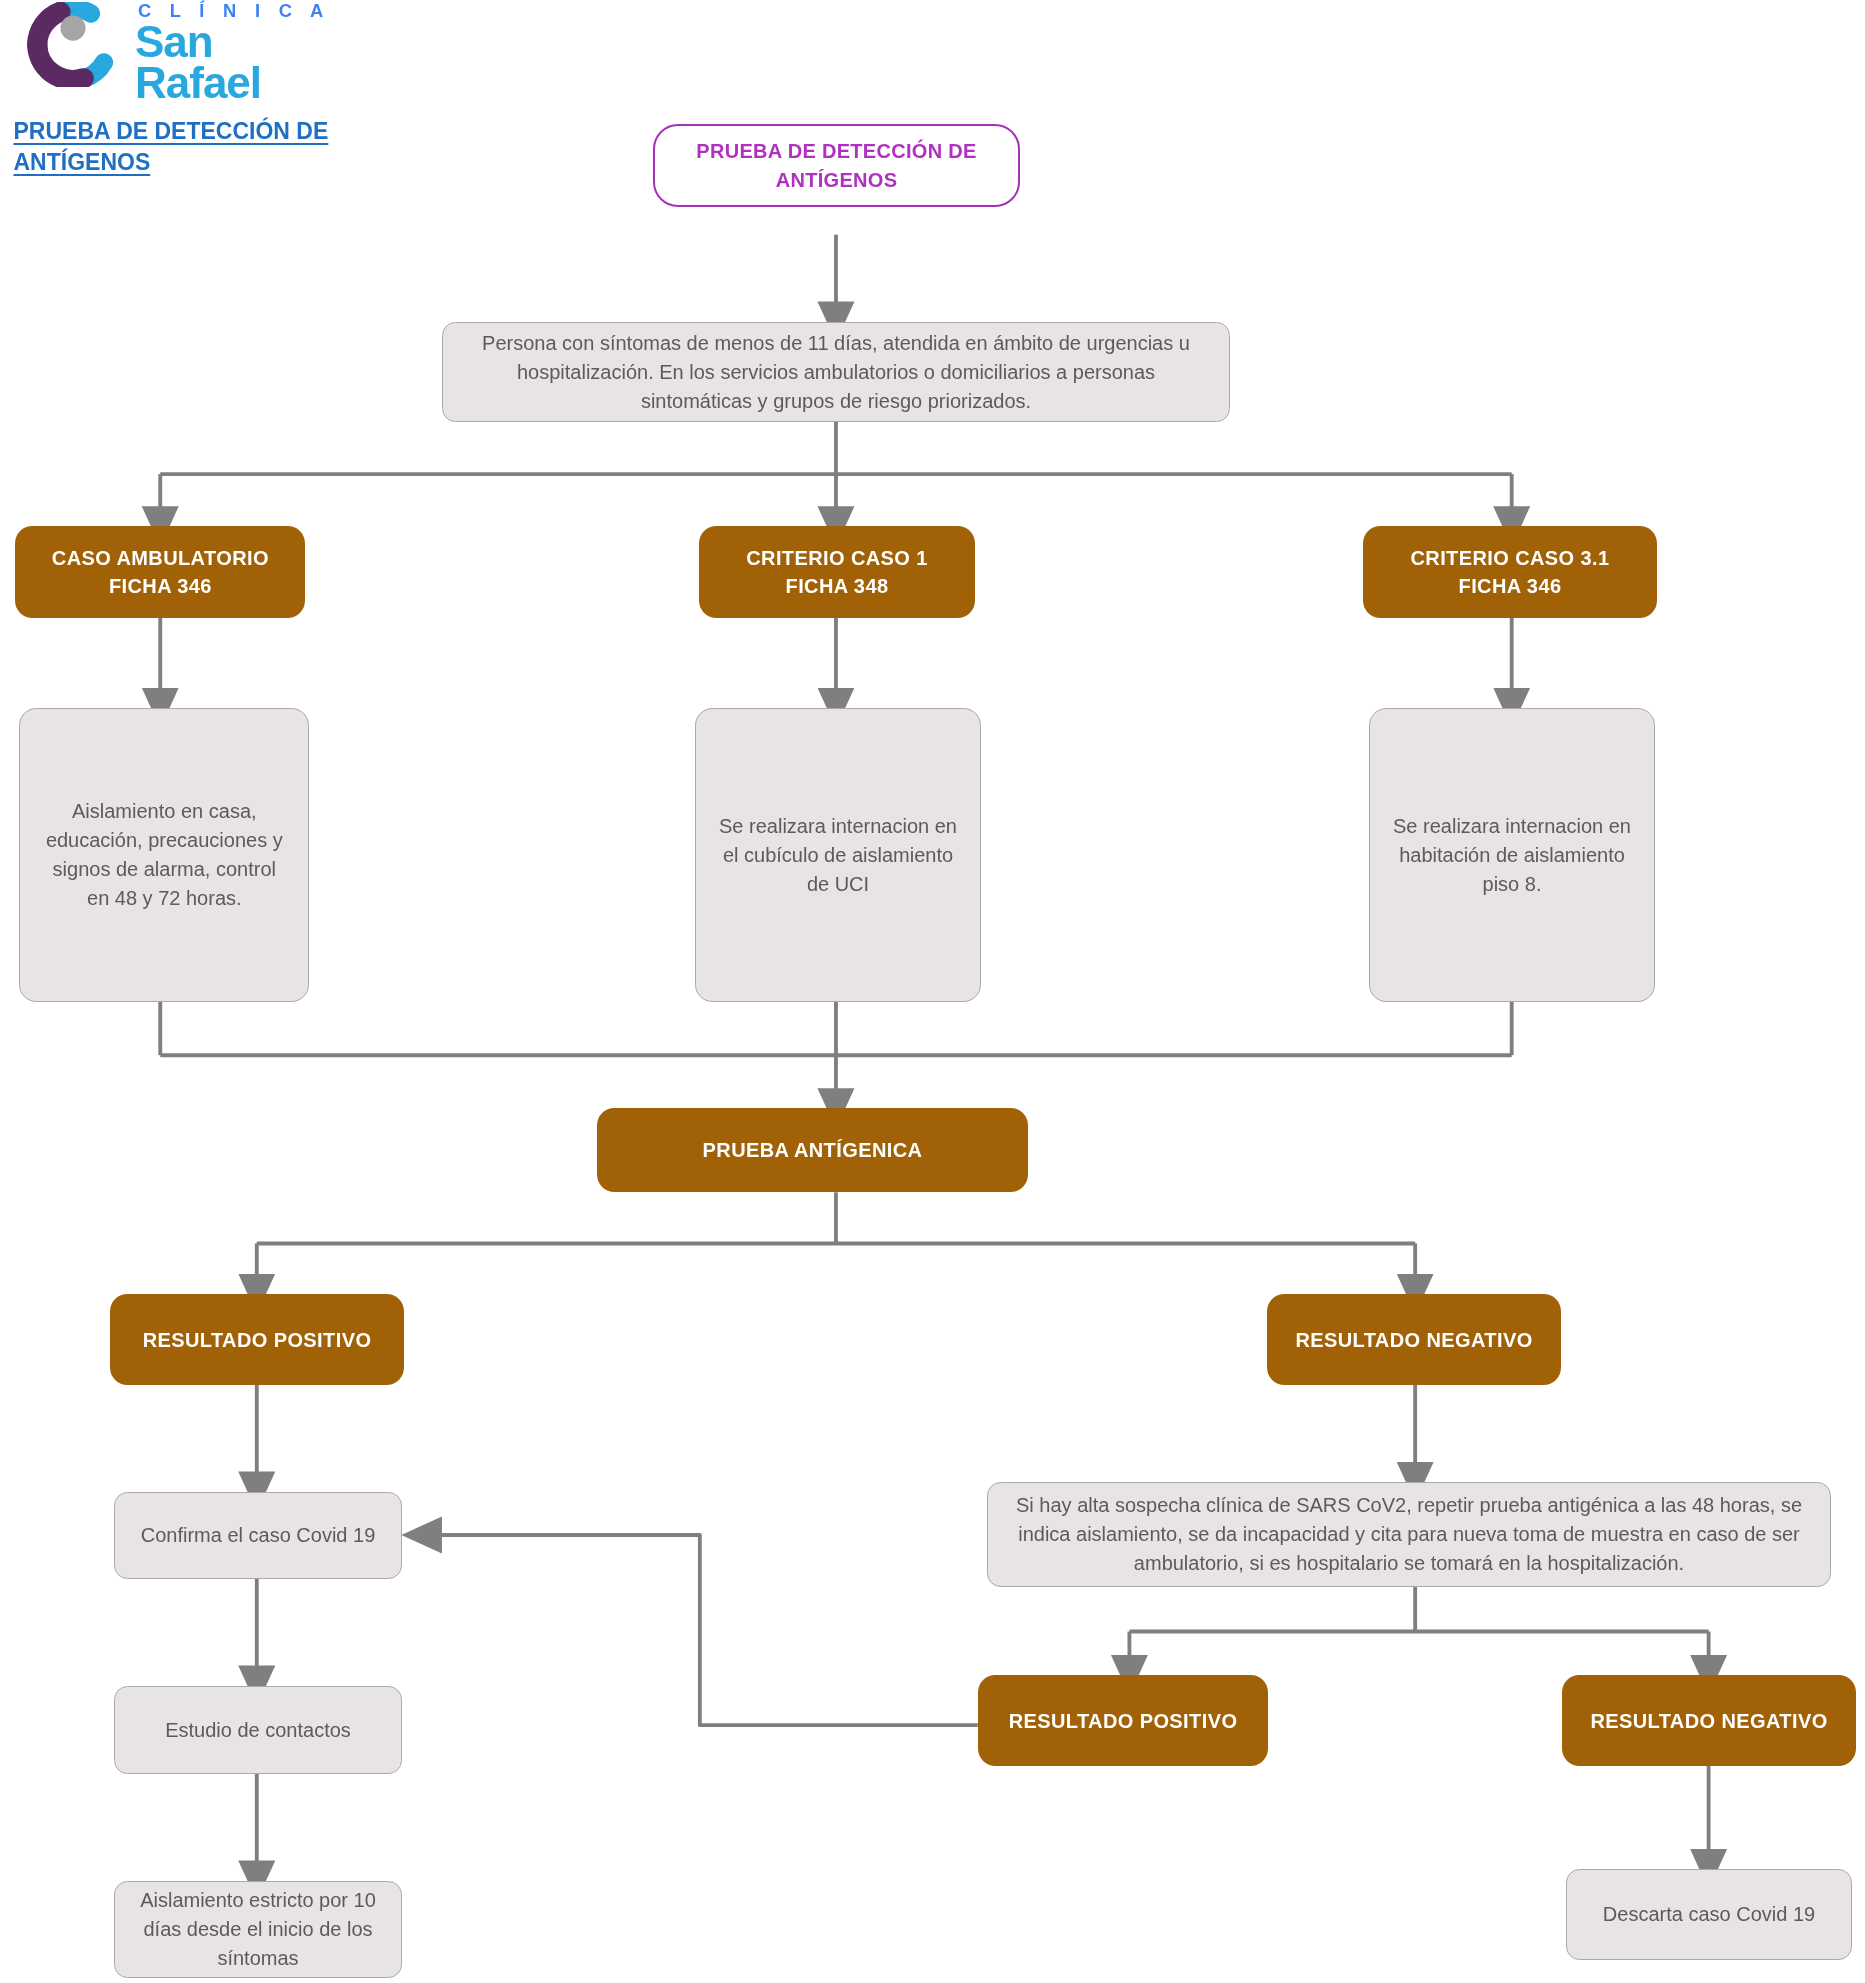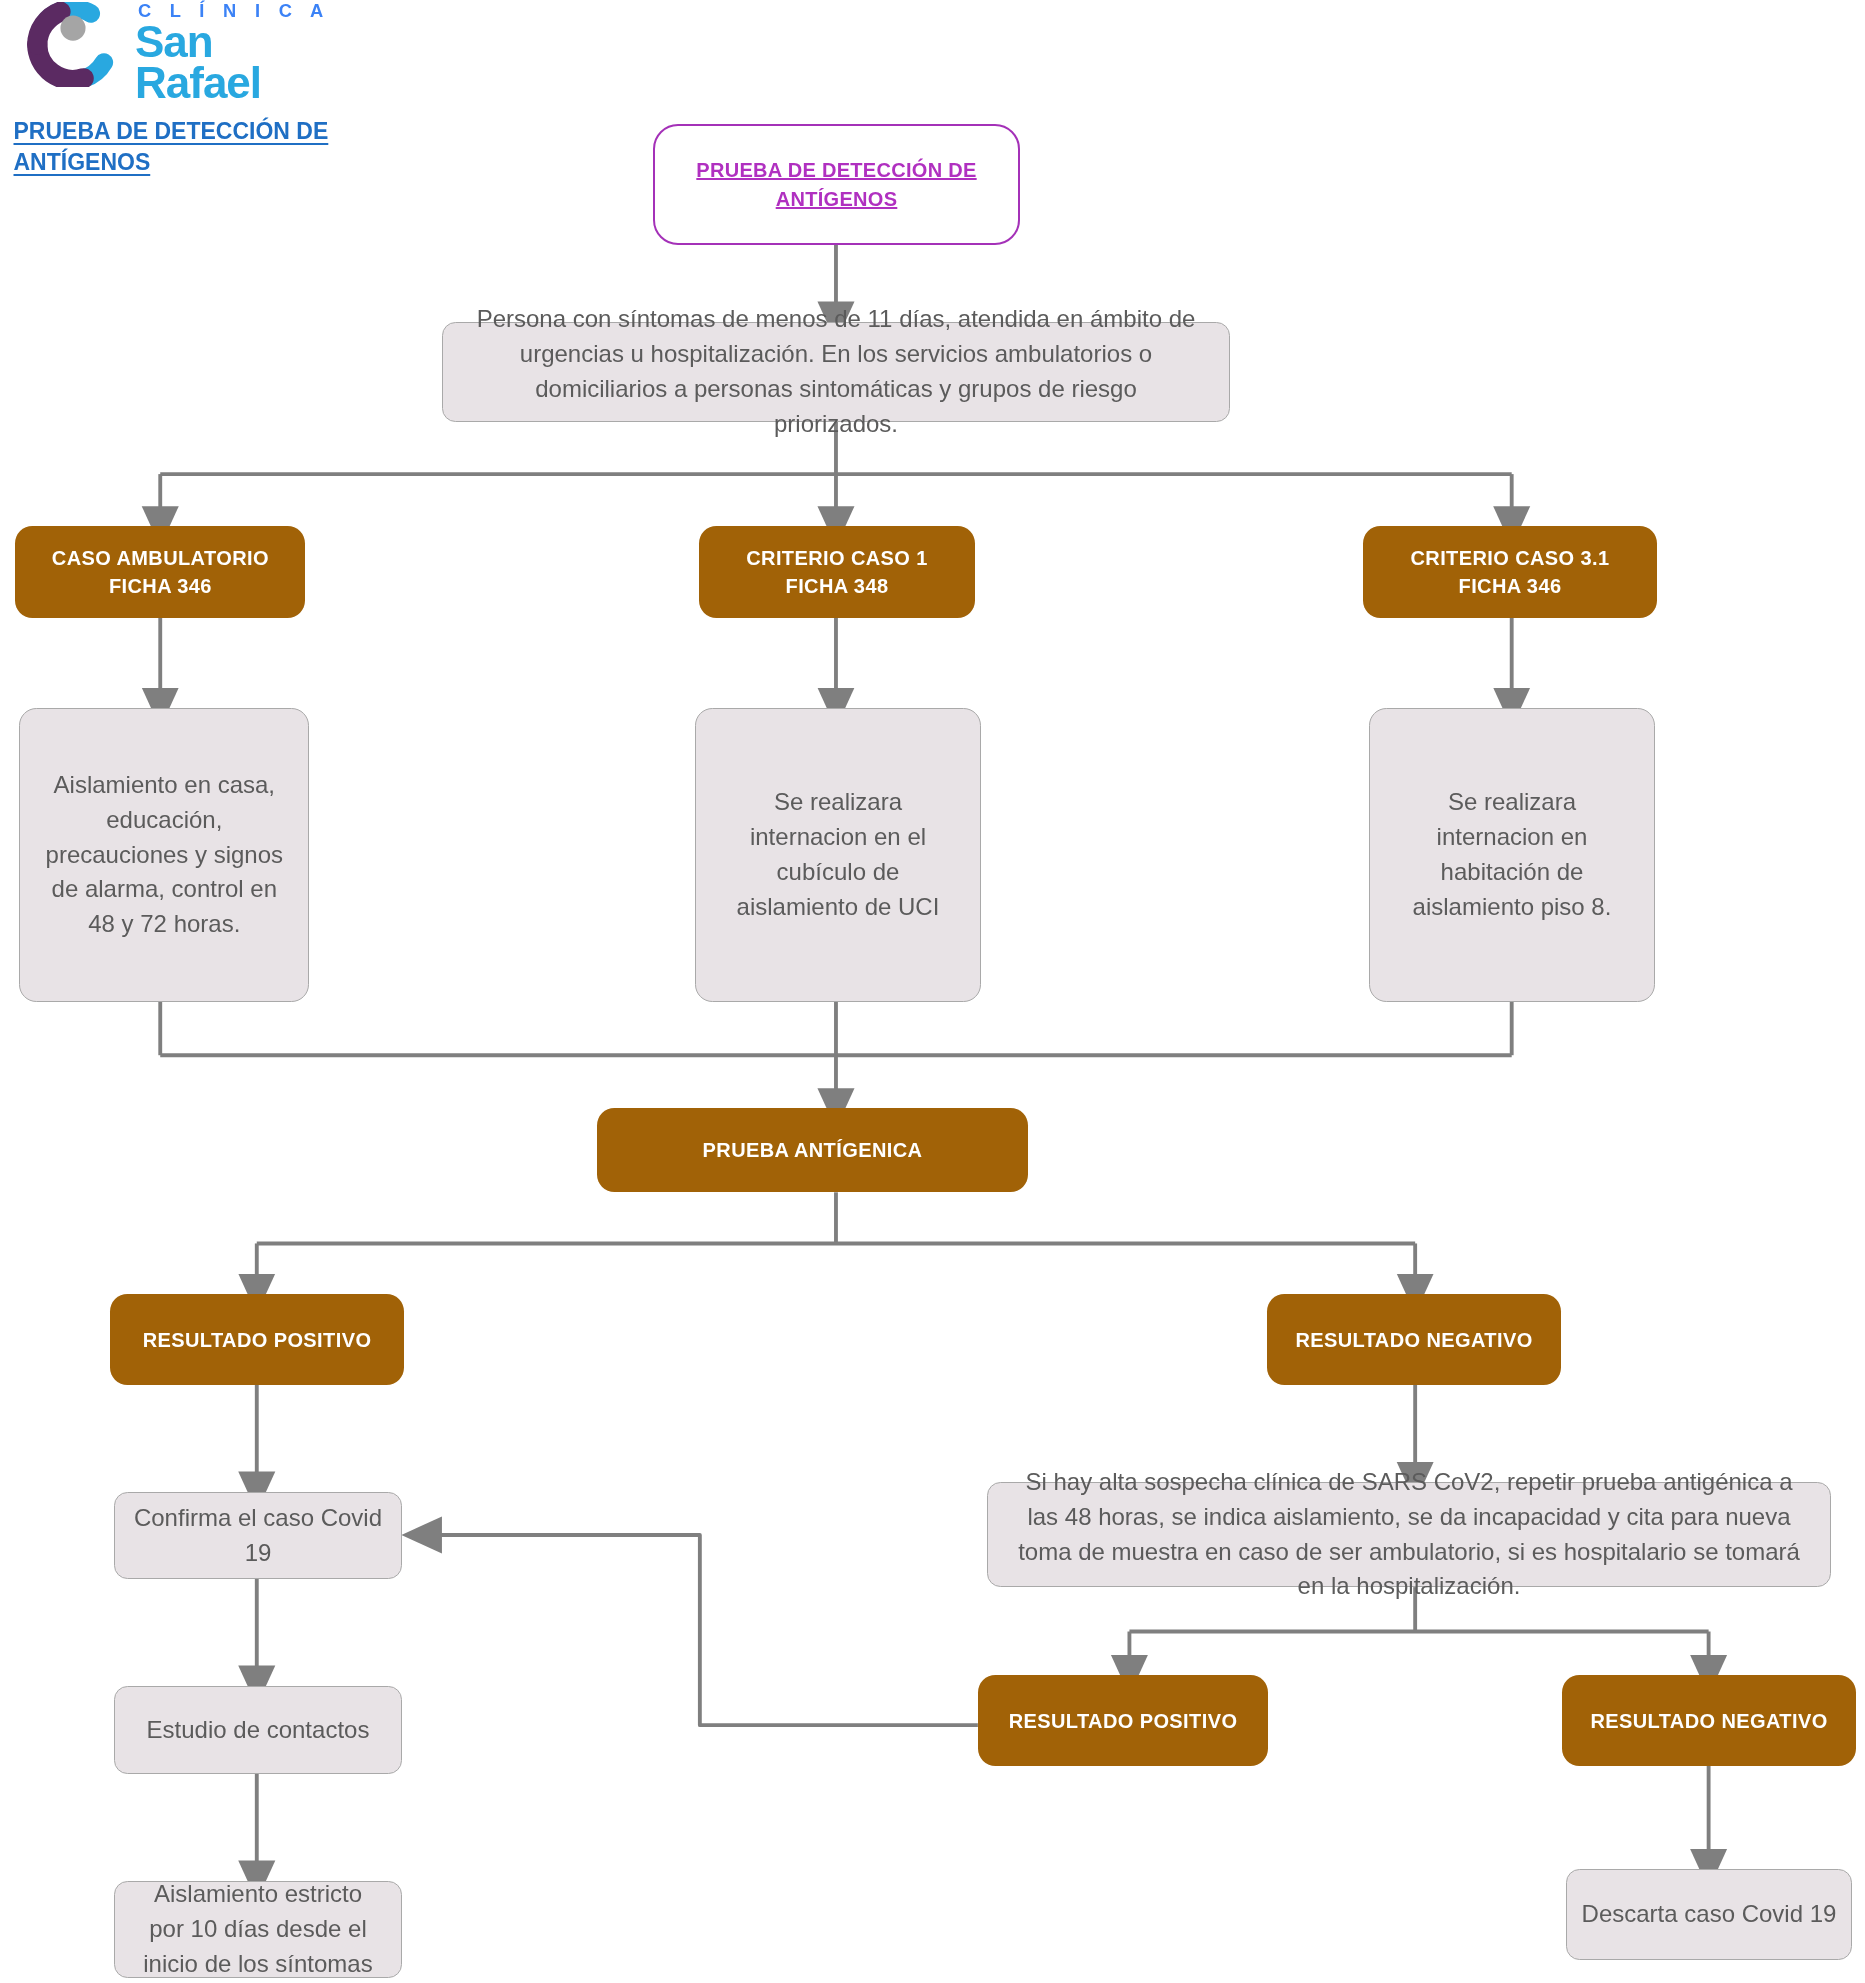--- a/index.html
+++ b/index.html
@@ -41,21 +41,21 @@
     display: block;
     width: 100%;
     padding: 0 13.5px;
     white-space: pre-line;
   }
   
   .n-gray {
     background: #e8e3e6;
     border: 1.9px solid #a9a9a9;
     color: #5b5b5b;
-    font-size: 24px;
+    font-size: 20px;
     line-height: 1.45;
     font-weight: 400;
   }
   
   .n-blue {
     background: #a16207;
     color: #ffffff;
     font-size: 20px;
     line-height: 1.4;
     font-weight: 700;
@@ -192,21 +192,21 @@
       <path d="M1170,1690 L1770,1690"></path>
       <path d="M1170,1690 L1170,1735" marker-end="url(#ah)"></path>
       <path d="M1770,1690 L1770,1735" marker-end="url(#ah)"></path>
 
       <path d="M1770,1829 L1770,1936" marker-end="url(#ah)"></path>
 
       <path d="M1013,1787 L725,1787 L725,1590 L437,1590" marker-end="url(#ahl)"></path>
     </g>
   </svg>
 
-  <div class="node n-purple" style="left:653px; top:124px; width:367px; height:121px;text-decoration:underline;">
+  <div class="node n-purple" style="left:653px; top:124px; width:367px; height:83px;">
     <span class="txt">PRUEBA DE DETECCIÓN DE
 ANTÍGENOS</span>
   </div>
 
   <div class="node n-gray" style="left:442px; top:322px; width:788px; height:100px; border-radius:13.5px;">
     <span class="txt" style="padding:0 29px;">Persona con síntomas de menos de 11 días, atendida en ámbito de urgencias u hospitalización. En los servicios ambulatorios o domiciliarios a personas sintomáticas y grupos de riesgo priorizados.</span>
   </div>
 
   <div class="node n-blue" style="left:15.4px; top:526px; width:290px; height:92px;">
     <span class="txt">CASO AMBULATORIO

